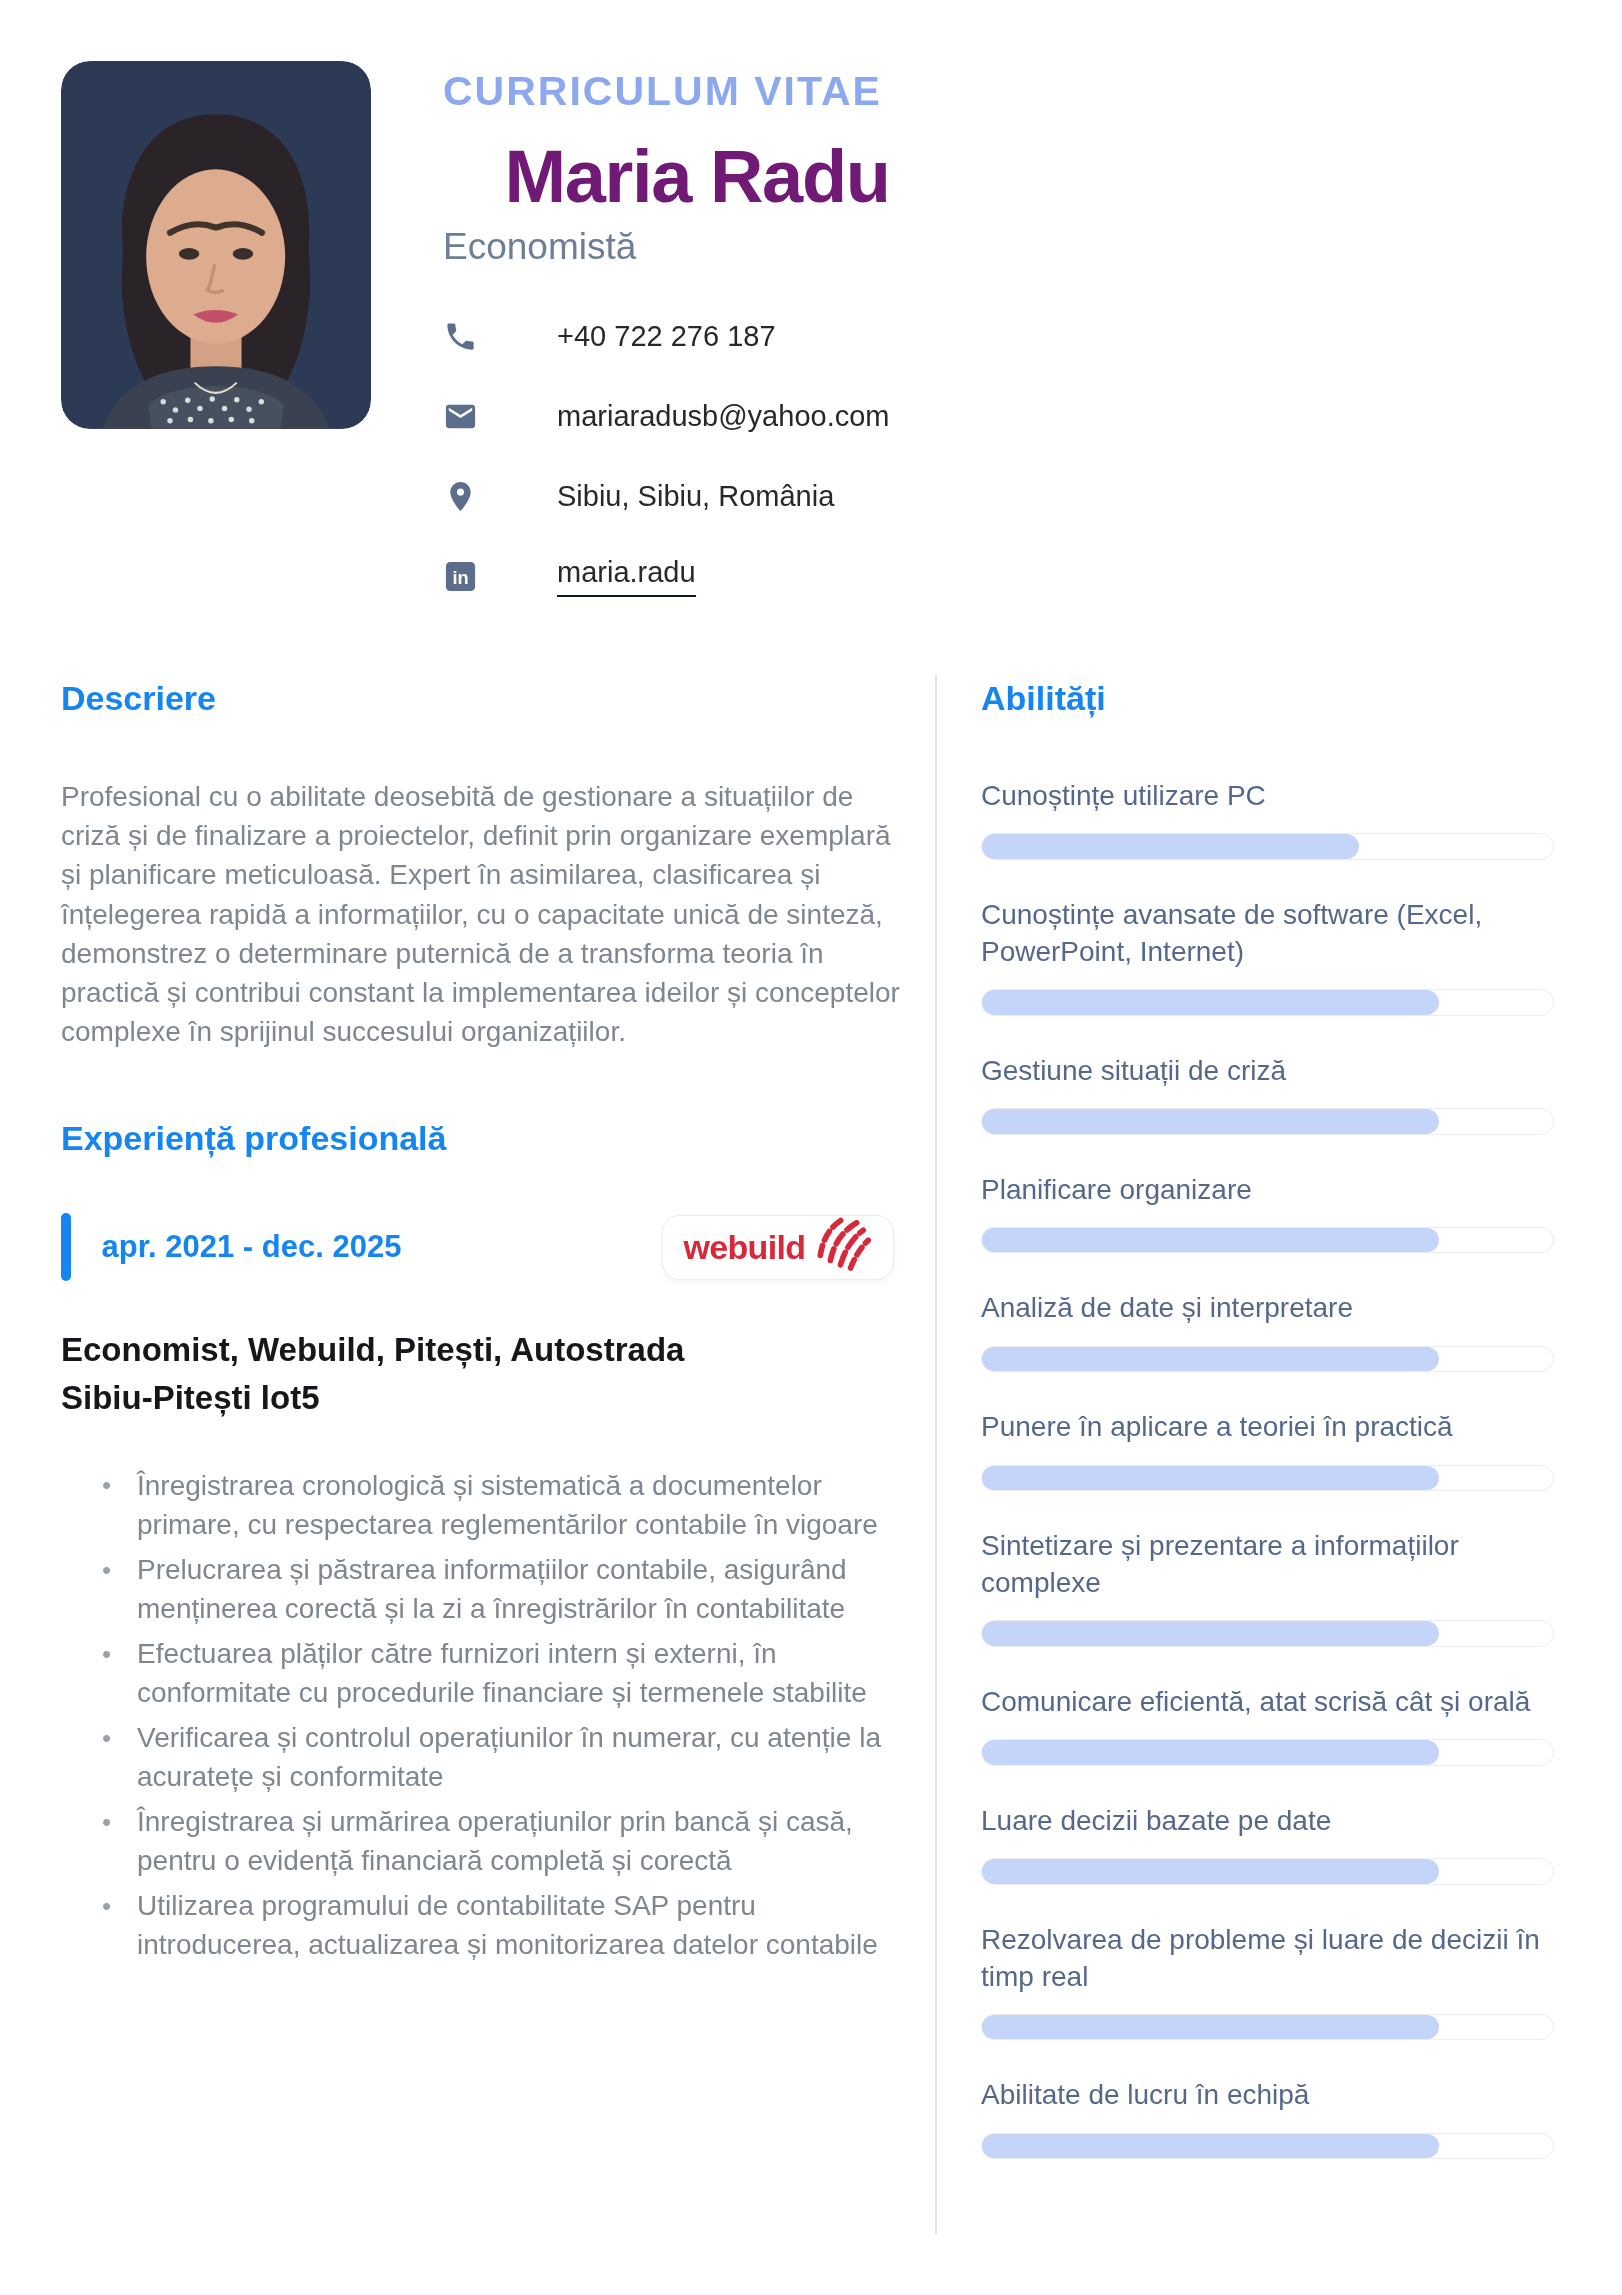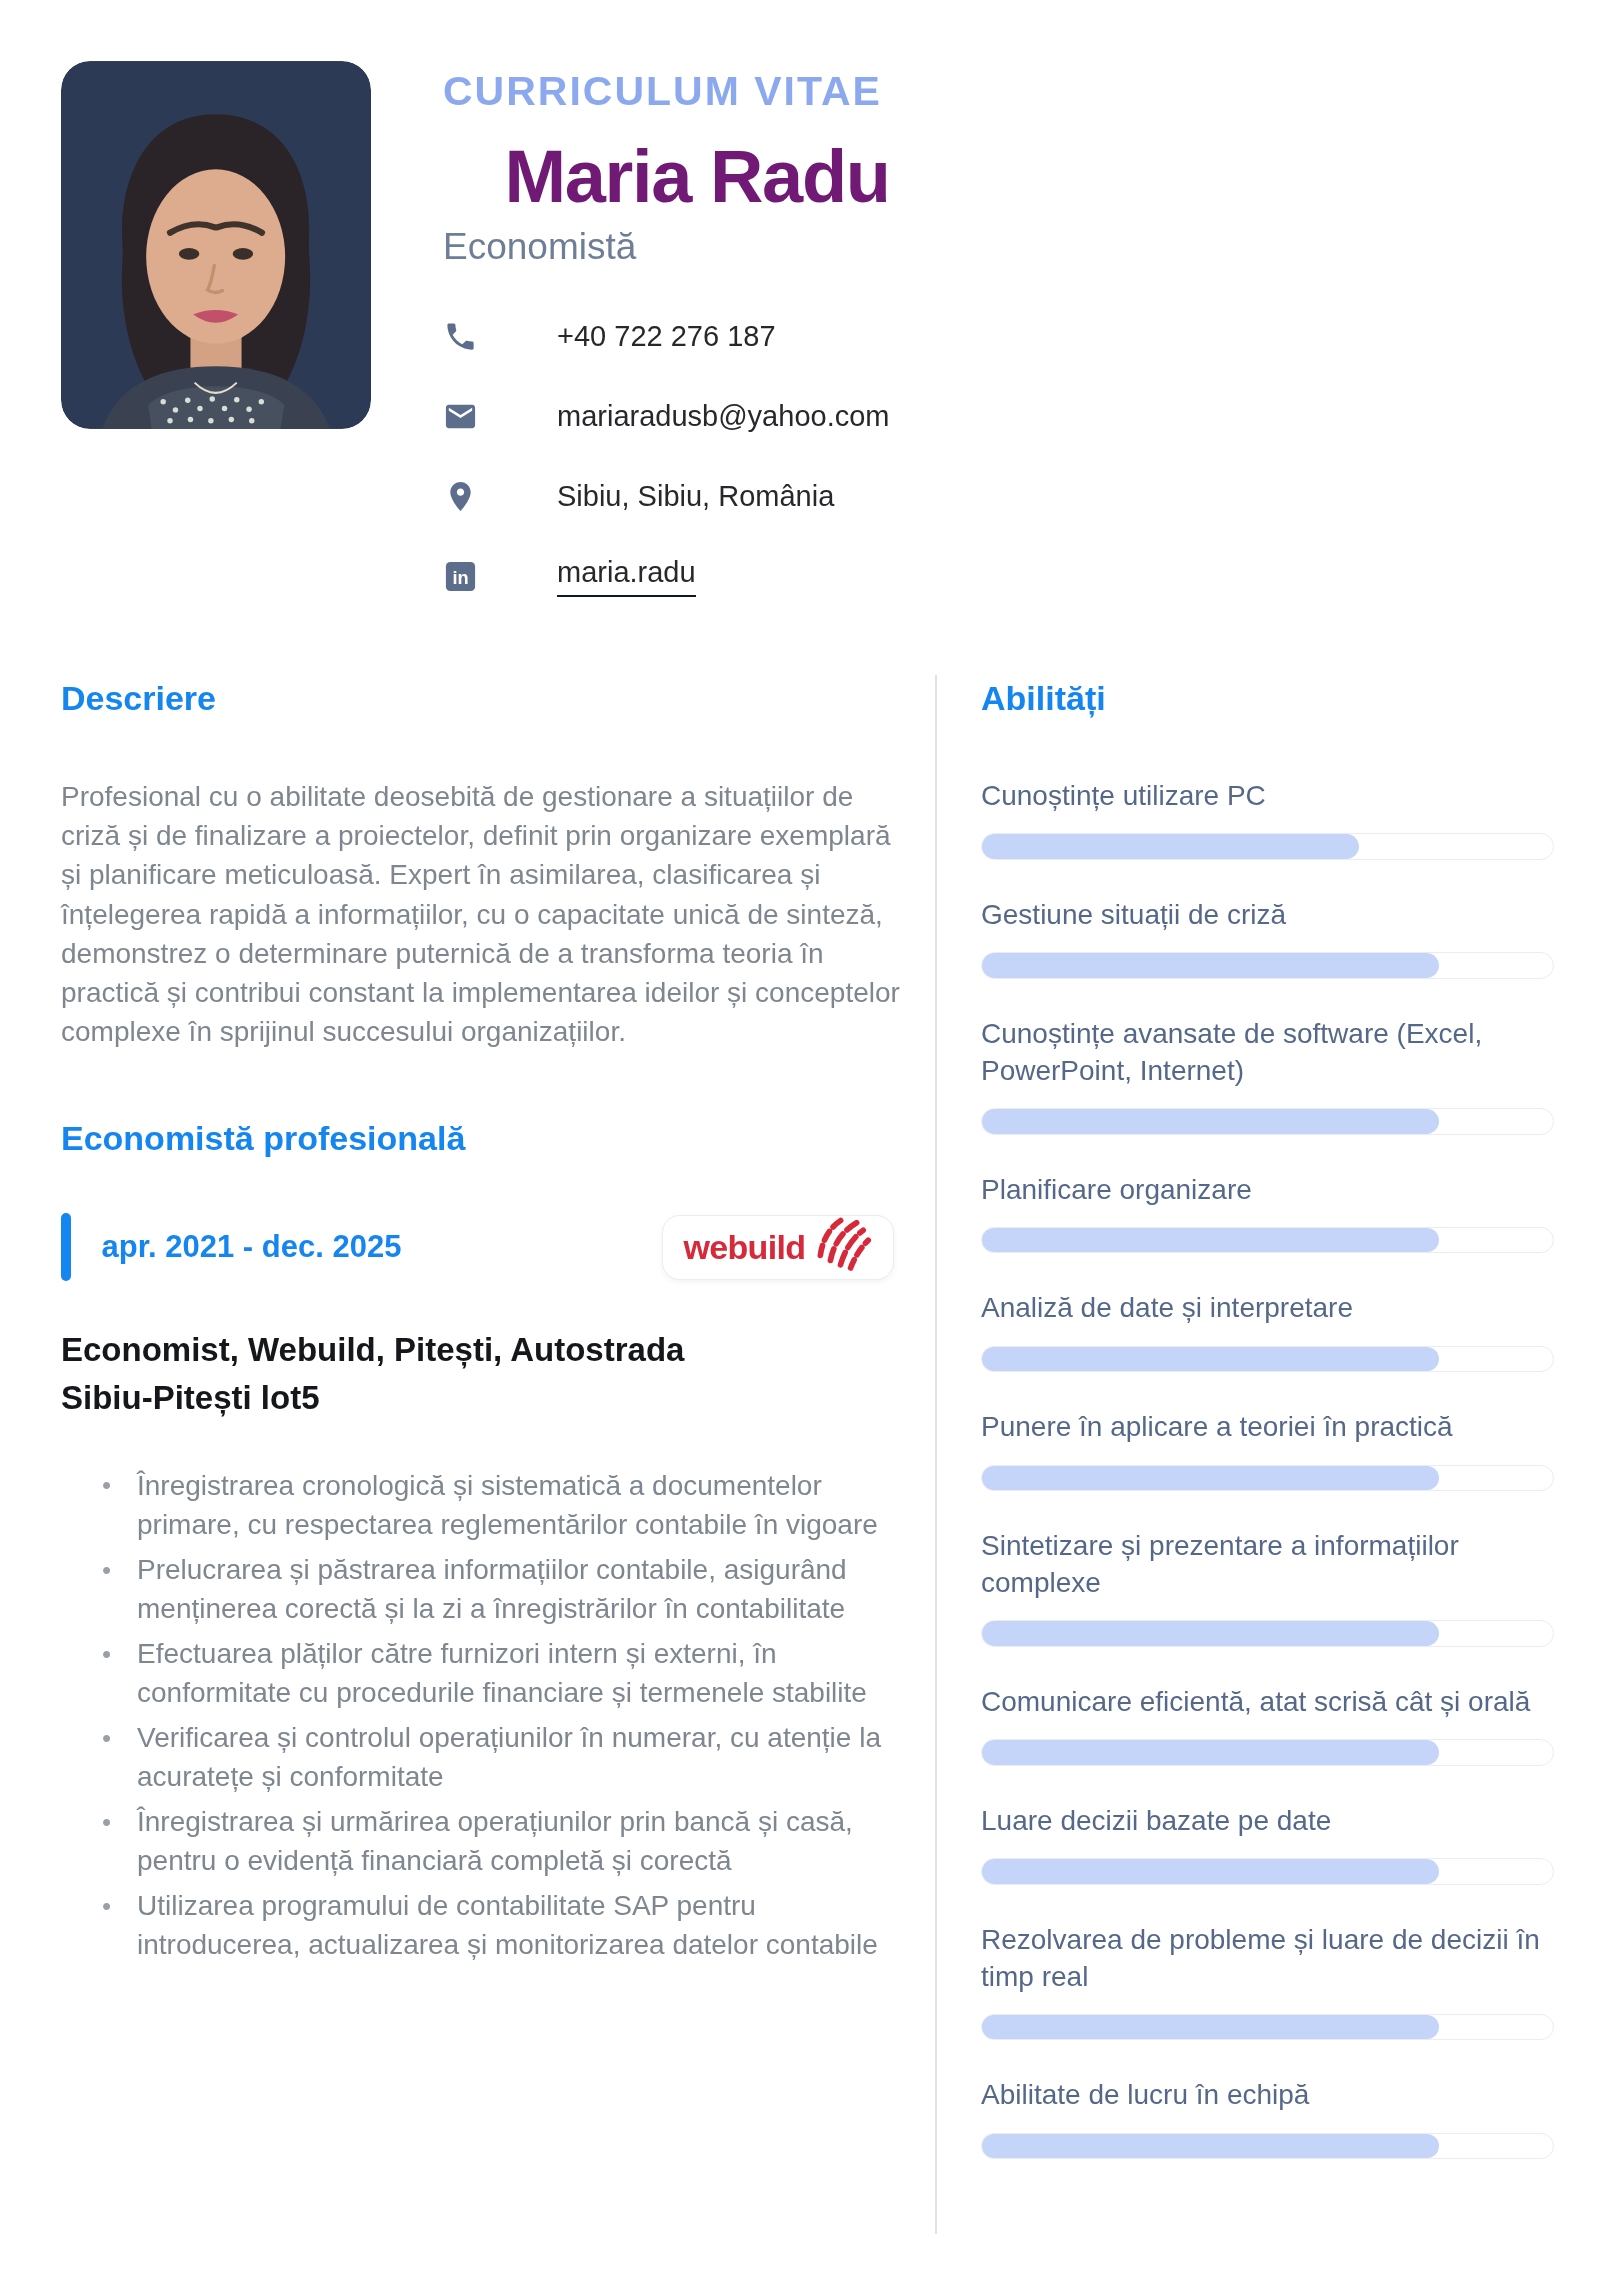--- a/index.html
+++ b/index.html
@@ -195,21 +195,21 @@
     </div>
   </div>
 
   <div class="columns">
 
     <section class="col-left">
 
       <h2 class="section-heading">Descriere</h2>
       <p class="description-text">Profesional cu o abilitate deosebită de gestionare a situațiilor de criză și de finalizare a proiectelor, definit prin organizare exemplară și planificare meticuloasă. Expert în asimilarea, clasificarea și înțelegerea rapidă a informațiilor, cu o capacitate unică de sinteză, demonstrez o determinare puternică de a transforma teoria în practică și contribui constant la implementarea ideilor și conceptelor complexe în sprijinul succesului organizațiilor.</p>
 
-      <h2 class="section-heading exp-heading">Economistă profesională</h2>
+      <h2 class="section-heading exp-heading">Experiență profesională</h2>
 
       <div class="exp-meta">
         <div class="accent-bar"></div>
         <div class="exp-period">apr. 2021 - dec. 2025</div>
         <div class="logo-badge">
           <span class="logo-text">webuild</span>
           <svg class="logo-mark" viewBox="0 0 100 100">
             <g stroke="#d6293a" stroke-width="9" fill="none" stroke-linecap="round">
               <path d="M18 72 Q24 30 58 12" stroke-dasharray="16 9"></path>
               <path d="M34 80 Q42 40 76 20" stroke-dasharray="19 9"></path>
@@ -242,28 +242,28 @@
       <div class="skills">
 
         <div class="skill">
           <div class="skill-label">Cunoștințe utilizare PC</div>
           <div class="skill-bar">
               <div class="skill-fill" style="width: 66%;"></div>
             </div>
         </div>
 
         <div class="skill">
+          <div class="skill-label">Cunoștințe avansate de software (Excel, PowerPoint, Internet)</div>
+          <div class="skill-bar">
+              <div class="skill-fill" style="width: 80%;"></div>
+            </div>
+        </div>
+
+        <div class="skill">
           <div class="skill-label">Gestiune situații de criză</div>
-          <div class="skill-bar">
-              <div class="skill-fill" style="width: 80%;"></div>
-            </div>
-        </div>
-
-        <div class="skill">
-          <div class="skill-label">Cunoștințe avansate de software (Excel, PowerPoint, Internet)</div>
           <div class="skill-bar">
               <div class="skill-fill" style="width: 80%;"></div>
             </div>
         </div>
 
         <div class="skill">
           <div class="skill-label">Planificare organizare</div>
           <div class="skill-bar">
               <div class="skill-fill" style="width: 80%;"></div>
             </div>

